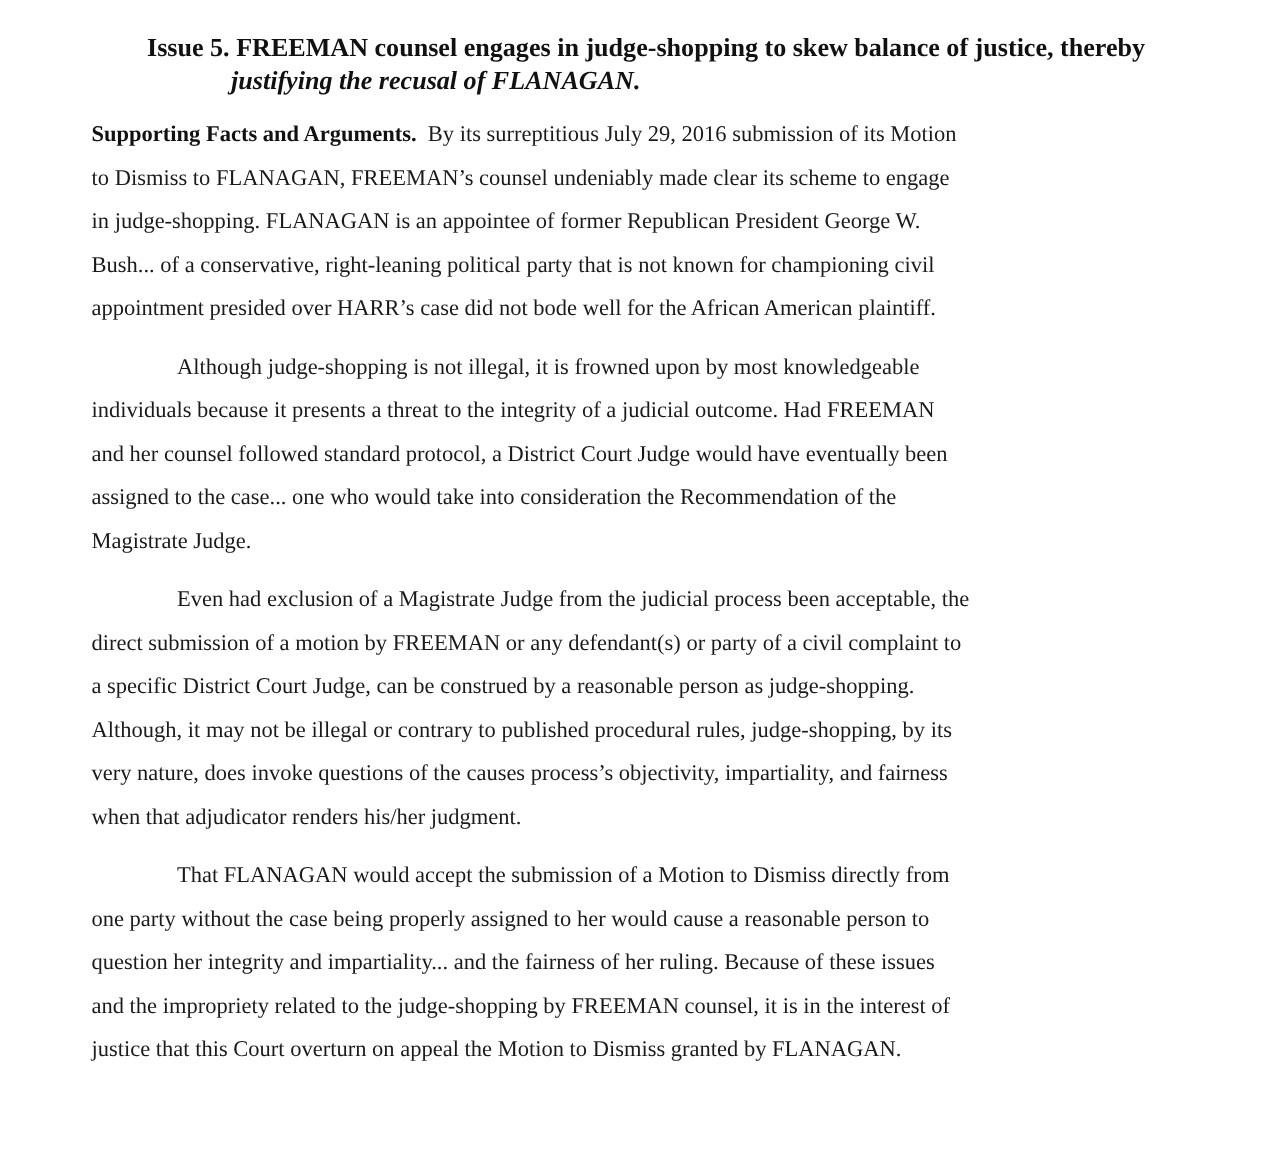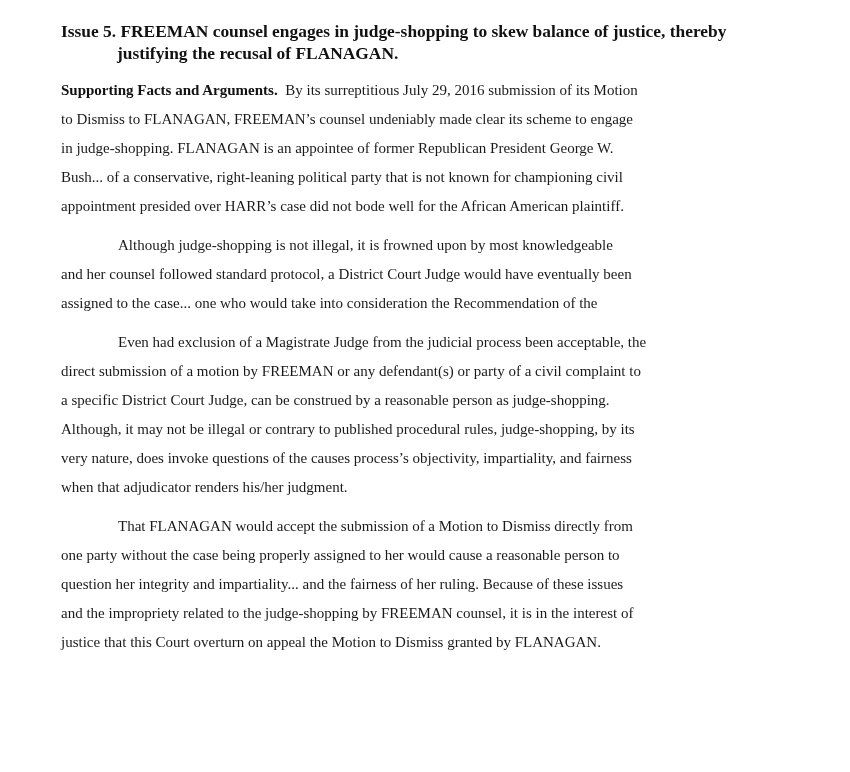--- a/index.html
+++ b/index.html
@@ -24,23 +24,25 @@
     .issue-heading {
       font-weight: bold;
       font-size: 17.4px;
       line-height: 22px;
       color: #111;
       margin: 0;
     }
     .issue-heading .line {
       display: block;
       white-space: nowrap;
+      margin-left: 37px;
     }
     .issue-heading .line.indent {
       padding-left: 56px;
+      font-style: italic;
     }
     .para {
       font-size: 15px;
       line-height: 29px;
       margin: 0;
     }
     .para .line {
       display: block;
       white-space: nowrap;
     }
@@ -64,22 +66,24 @@
   <p class="para p1">
     <span class="line"><span class="bold">Supporting Facts and Arguments.</span><span style="white-space:pre;">  By its surreptitious July 29, 2016 submission of its Motion</span></span>
     <span class="line">to Dismiss to FLANAGAN, FREEMAN’s counsel undeniably made clear its scheme to engage</span>
     <span class="line">in judge-shopping.  FLANAGAN is an appointee of former Republican President George W.</span>
     <span class="line">Bush... of a conservative, right-leaning political party that is not known for championing civil</span>
     <span class="line">appointment presided over HARR’s case did not bode well for the African American plaintiff.</span>
   </p>
 
   <p class="para p2">
     <span class="line first-indent">Although judge-shopping is not illegal, it is frowned upon by most knowledgeable</span>
+    <span class="line">individuals because it presents a threat to the integrity of a judicial outcome.  Had FREEMAN</span>
     <span class="line">and her counsel followed standard protocol, a District Court Judge would have eventually been</span>
     <span class="line">assigned to the case... one who would take into consideration the Recommendation of the</span>
+    <span class="line">Magistrate Judge.</span>
   </p>
 
   <p class="para p3">
     <span class="line first-indent">Even had exclusion of a Magistrate Judge from the judicial process been acceptable, the</span>
     <span class="line">direct submission of a motion by FREEMAN or any defendant(s) or party of a civil complaint to</span>
     <span class="line">a specific District Court Judge, can be construed by a reasonable person as judge-shopping.</span>
     <span class="line">Although, it may not be illegal or contrary to published procedural rules, judge-shopping, by its</span>
     <span class="line">very nature, does invoke questions of the causes process’s objectivity, impartiality, and fairness</span>
     <span class="line">when that adjudicator renders his/her judgment.</span>
   </p>

